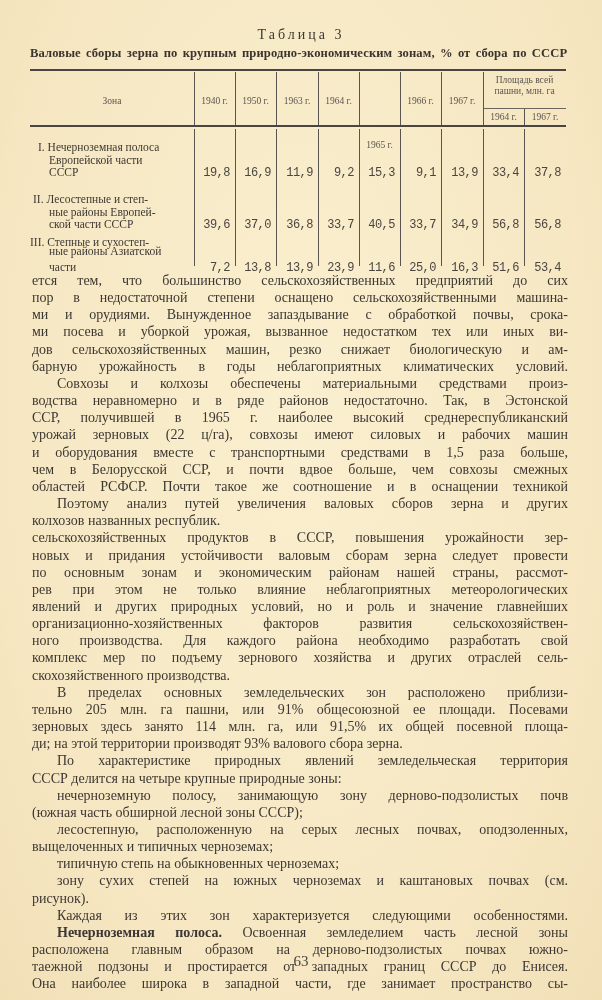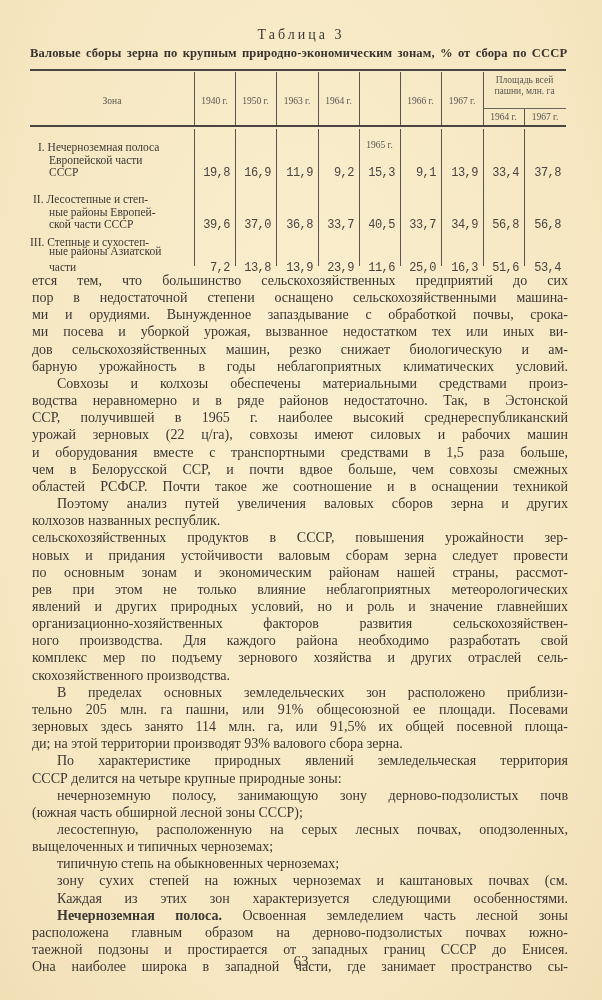--- a/index.html
+++ b/index.html
@@ -133,20 +133,21 @@
       <span class="line">зерновых здесь занято 114 млн. га, или 91,5% их общей посевной площа-</span>
       <span class="line last">ди; на этой территории производят 93% валового сбора зерна.</span>
       <span class="line indent">По характеристике природных явлений земледельческая территория</span>
       <span class="line last">СССР делится на четыре крупные природные зоны:</span>
       <span class="line indent">нечерноземную полосу, занимающую зону дерново-подзолистых почв</span>
       <span class="line last">(южная часть обширной лесной зоны СССР);</span>
       <span class="line indent">лесостепную, расположенную на серых лесных почвах, оподзоленных,</span>
       <span class="line last">выщелоченных и типичных черноземах;</span>
       <span class="line indent last">типичную степь на обыкновенных черноземах;</span>
       <span class="line indent">зону сухих степей на южных черноземах и каштановых почвах (см.</span>
+      <span class="line last">рисунок).</span>
       <span class="line indent">Каждая из этих зон характеризуется следующими особенностями.</span>
       <span class="line indent"><span class="bold">Нечерноземная полоса.</span> Освоенная земледелием часть лесной зоны</span>
       <span class="line">расположена главным образом на дерново-подзолистых почвах южно-</span>
       <span class="line">таежной подзоны и простирается от западных границ СССР до Енисея.</span>
       <span class="line">Она наиболее широка в западной части, где занимает пространство сы-</span>
     </div>
 
   <div class="page-number">63</div>
 </div>
 

